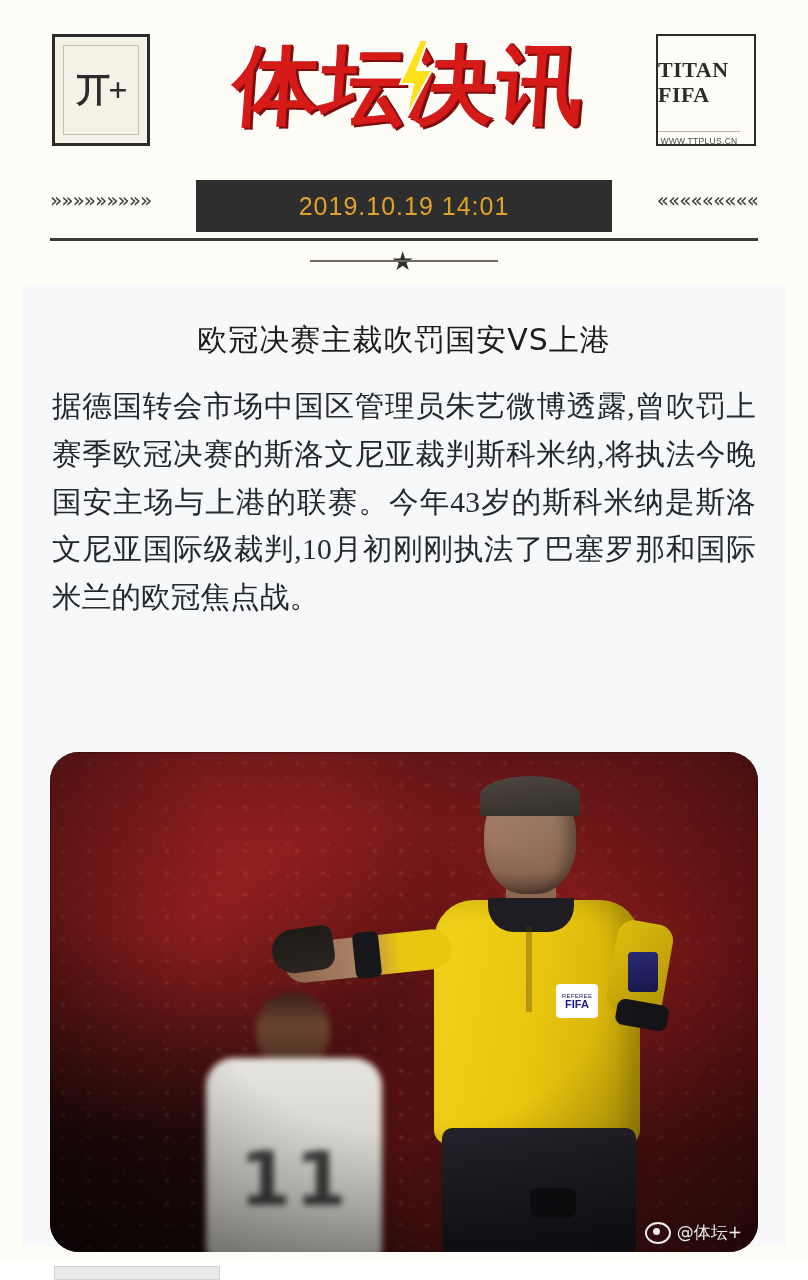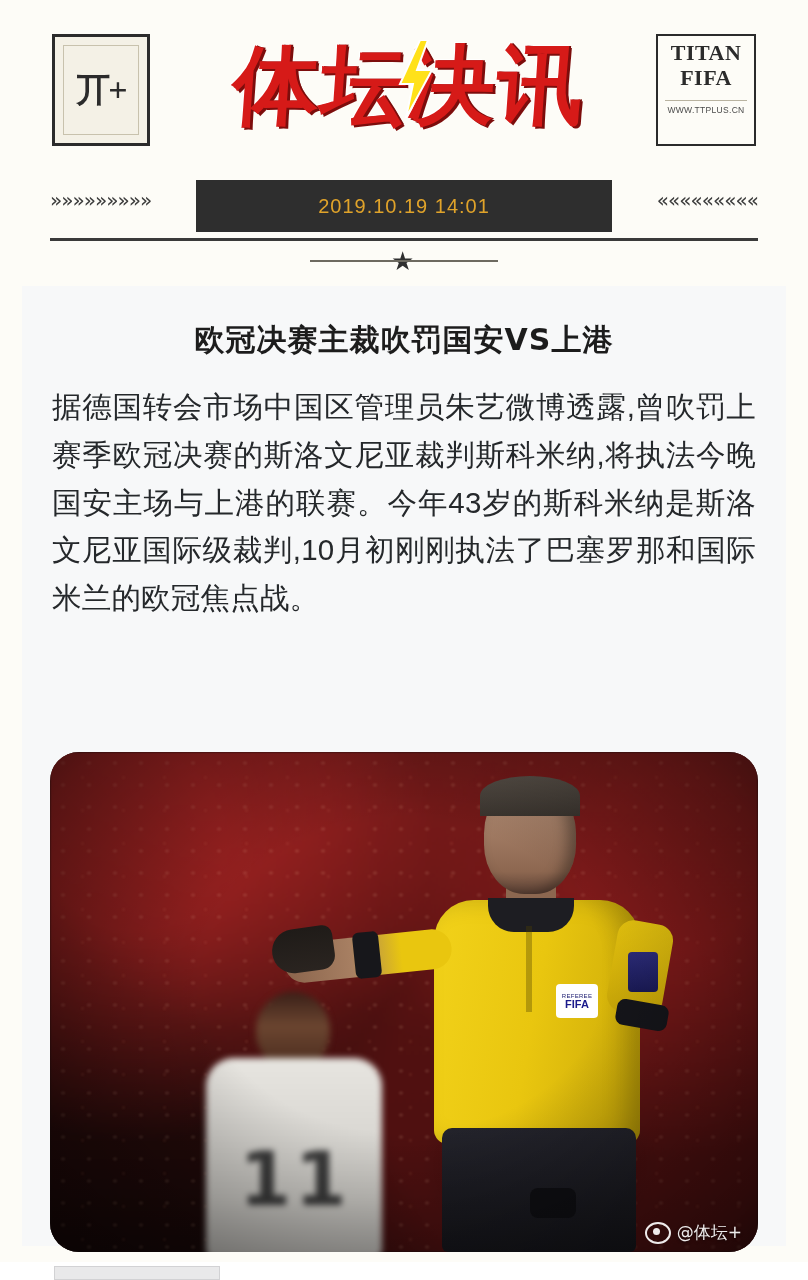--- a/index.html
+++ b/index.html
@@ -83,35 +83,35 @@
   }
   .titan-box {
     position: absolute;
     right: 52px; top: 34px;
     width: 100px; height: 112px;
     border: 2px solid #2b2b2b;
     box-sizing: border-box;
     background: #fdfcf7;
     display: flex;
     flex-direction: column;
-    align-items: center;
+    align-items: flex-start;
     justify-content: flex-start;
-    padding-top: 5px;
+    padding-top: 22px;
   }
   .titan-box .t1,
   .titan-box .t2 {
     font-family: "Liberation Serif", serif;
     font-weight: bold;
     font-size: 22px;
     color: #2b2b2b;
     line-height: 1.12;
     letter-spacing: 0.5px;
   }
   .titan-box .turl {
-    margin-top: 10px;
+    margin-top: 24px;
     font-size: 8.5px;
     color: #4a4a4a;
     border-top: 1px solid #b9b3a0;
     padding-top: 4px;
     width: 82px;
     text-align: center;
     letter-spacing: 0.3px;
   }
 
   
@@ -135,21 +135,21 @@
     position: absolute;
     left: 196px; top: 8px;
     width: 416px; height: 52px;
     background: #2e2e2e;
     display: flex;
     align-items: center;
     justify-content: center;
   }
   .date-chip span {
     color: #e0a32a;
-    font-size: 20px;
+    font-size: 25px;
     letter-spacing: 1px;
     font-family: "Liberation Sans", sans-serif;
   }
 
   
   .rule {
     position: absolute;
     left: 50px; top: 238px;
     width: 708px; height: 3px;
     background: #3a3a3a;
@@ -184,29 +184,29 @@
     width: 764px;
     height: 960px;
     background: #f7f8f9;
   }
   .art-title {
     margin: 0;
     padding: 34px 40px 0 40px;
     text-align: center;
     font-family: "DejaVu Sans", sans-serif;
     font-size: 30px;
-    font-weight: bold;
+    font-weight: normal;
     color: #1c1c1c;
     letter-spacing: 1px;
     line-height: 1.3;
   }
   .art-body {
     margin: 0;
     padding: 24px 30px 0 30px;
-    font-family: Liberation Sans, sans-serif;
+    font-family: Liberation Serif, serif;
     font-size: 29.5px;
     line-height: 1.62;
     color: #25282b;
     text-align: justify;
     letter-spacing: 0.2px;
   }
 
   
   .photo {
     position: absolute;

